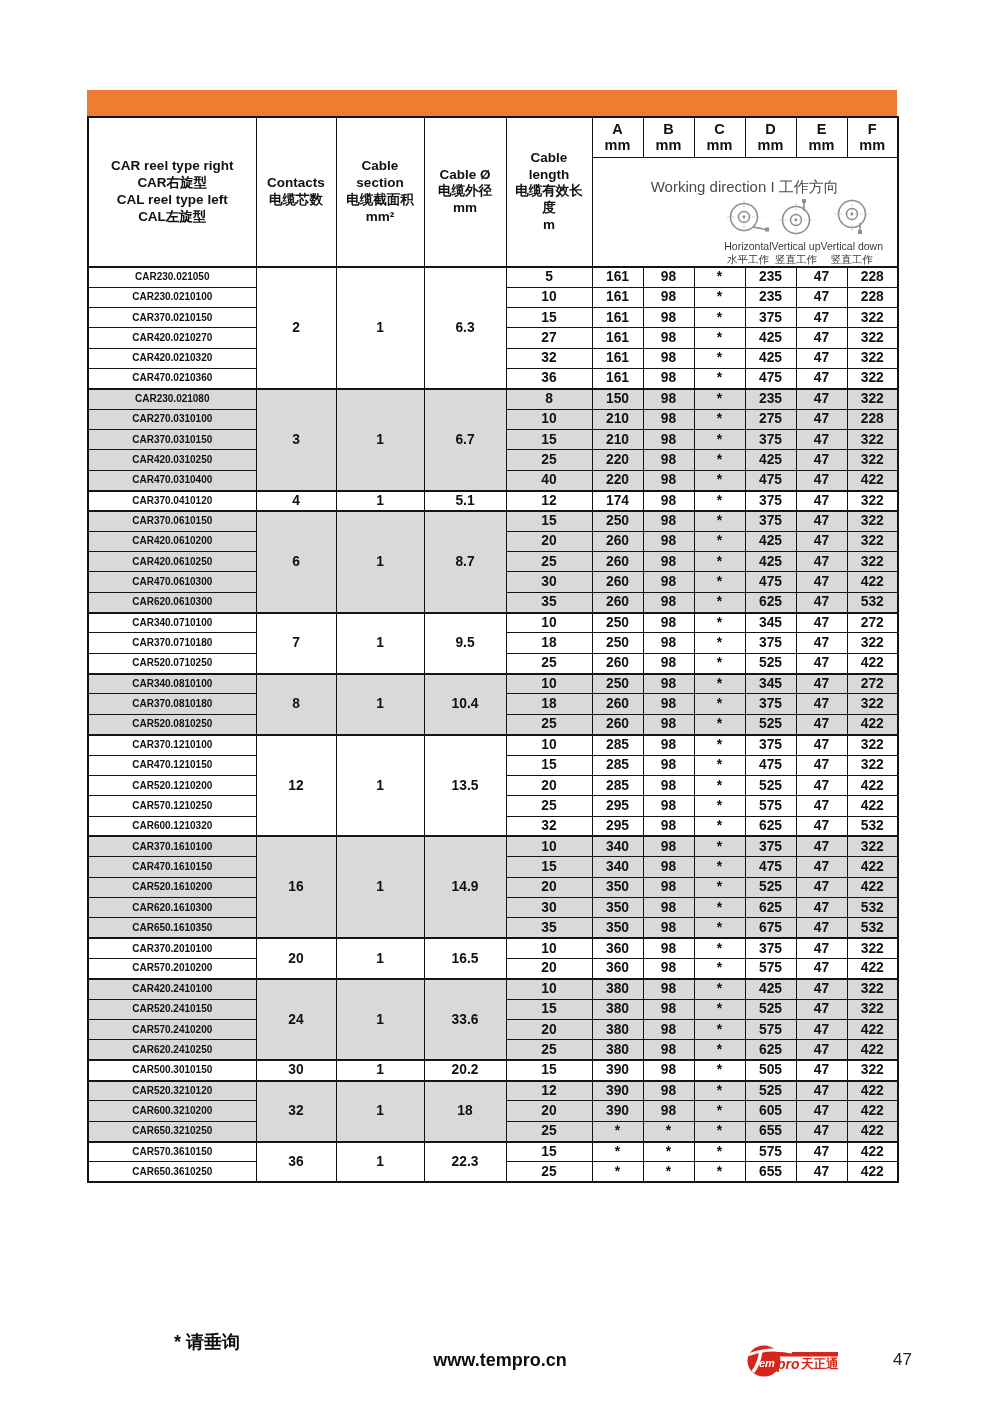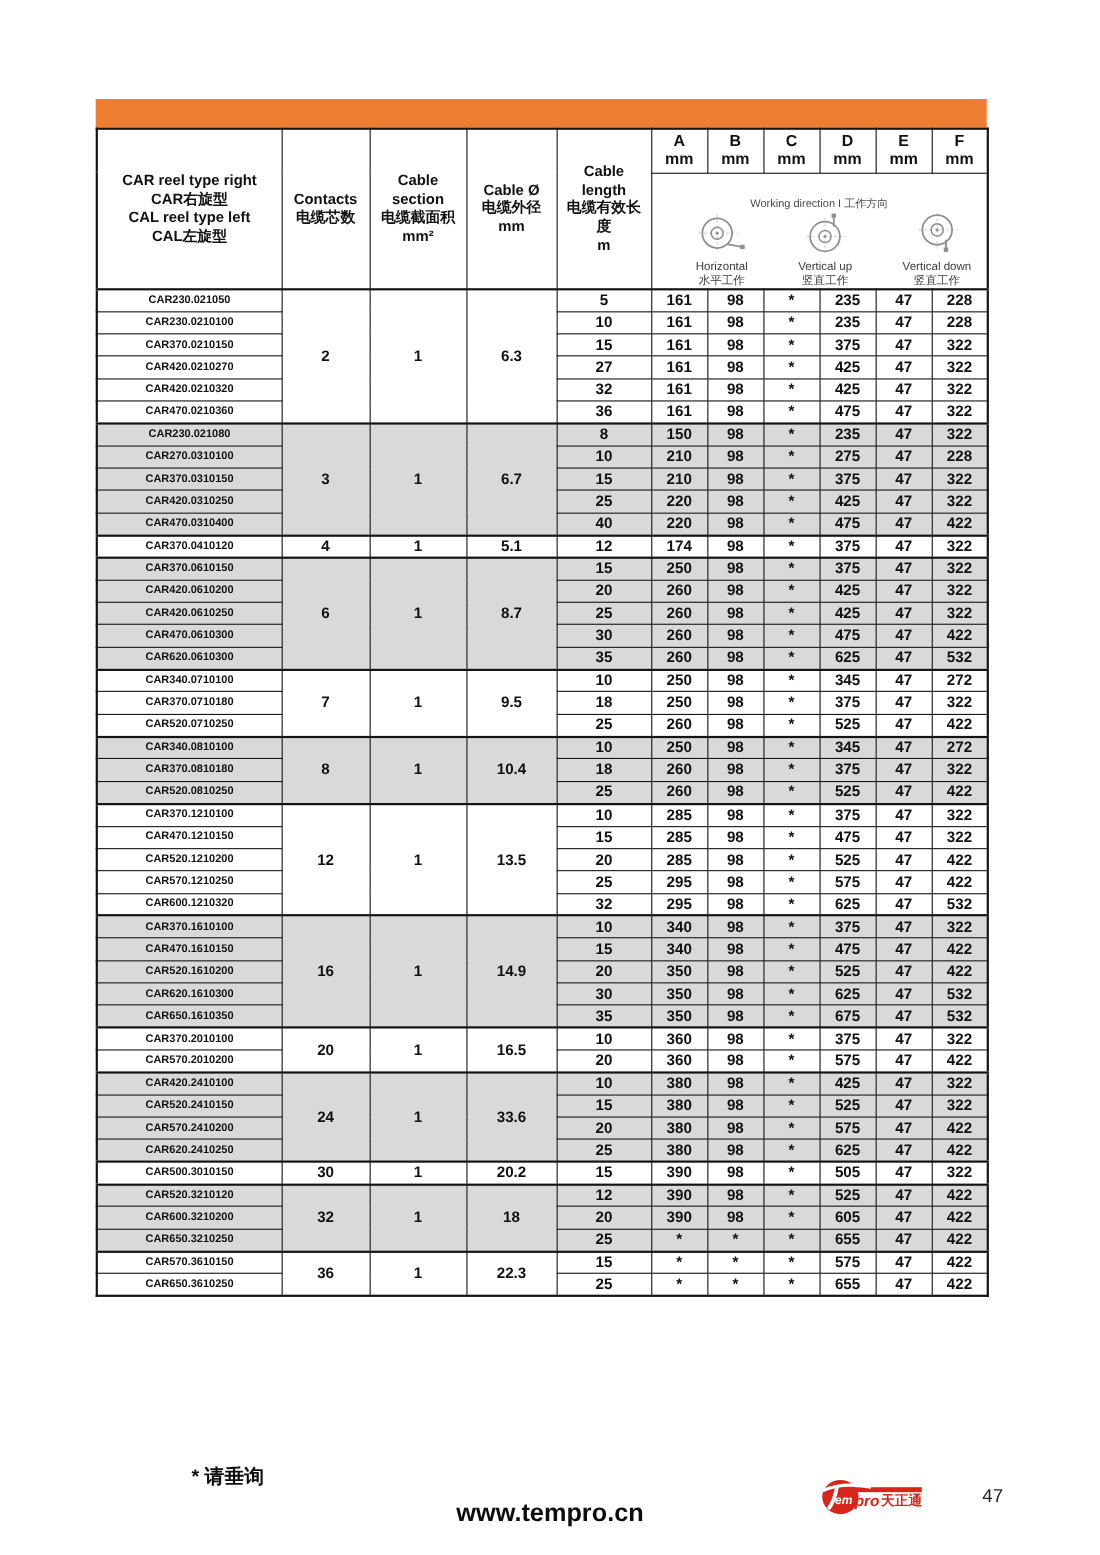--- a/index.html
+++ b/index.html
@@ -12,31 +12,31 @@
   .orange-bar { position:absolute; left:87px; top:90px; width:810px; height:26px; background:#ED7D31; }
 
   table.spec { position:absolute; left:87px; top:116px; width:810px; border-collapse:collapse; table-layout:fixed; }
   table.spec { border:2.5px solid #141414; }
   table.spec th, table.spec td { border:1.5px solid #141414; padding:0; text-align:center; vertical-align:middle; }
   table.spec tbody { border-top:2.5px solid #141414; }
 
   thead th { font-weight:700; font-size:13.5px; line-height:1.25; white-space:pre-line; background:#fff; }
   thead th.dim { height:40px; font-size:14.5px; line-height:1.15; }
   td.wd-cell { height:94px; vertical-align:top; background:#fff; }
-  .wd-title { font-size:10px; color:#4a4a4a; font-weight:400; margin-top:20px; text-align:center; }
-  .wd-icons { display:flex; justify-content:space-between; padding:2px 14px 0 20px;margin-left:20px; }
+  .wd-title { font-size:15px; color:#4a4a4a; font-weight:400; margin-top:20px; text-align:center; }
+  .wd-icons { display:flex; justify-content:flex-end; padding:2px 14px 0 20px; }
   .wd-item { display:flex; flex-direction:column; align-items:center; }
   .wd-label { font-size:10.5px; line-height:1.25; color:#3a3a3a; white-space:pre-line; margin-top:1px; }
 
   tbody td { height:20.35px; font-size:13.8px; font-weight:600; line-height:1; background:#fff; }
   tbody.shaded td { background:#D9D9D9; }
   td.c-type { font-size:10px; }
 
   .note { position:absolute; left:174px; top:1330px; font-size:18px; font-weight:600; color:#0d0d0d; }
-  .footer-url { position:absolute; left:0; right:0; top:1350px; text-align:center; font-size:23px; font-weight:700; color:#0d0d0d; text-decoration:none; cursor:pointer;margin-top:12px; }
+  .footer-url { position:absolute; left:0; right:0; top:1350px; text-align:center; font-size:18px; font-weight:700; color:#0d0d0d; text-decoration:none; cursor:pointer; }
   .page-num { position:absolute; left:893px; top:1350px; font-size:17px; color:#222; }
   .logo { position:absolute; left:746px; top:1342px; width:96px; height:38px; }
 </style>
 </head>
 <body>
 
 <div class="page">
 
 
   <div class="orange-bar"></div>

